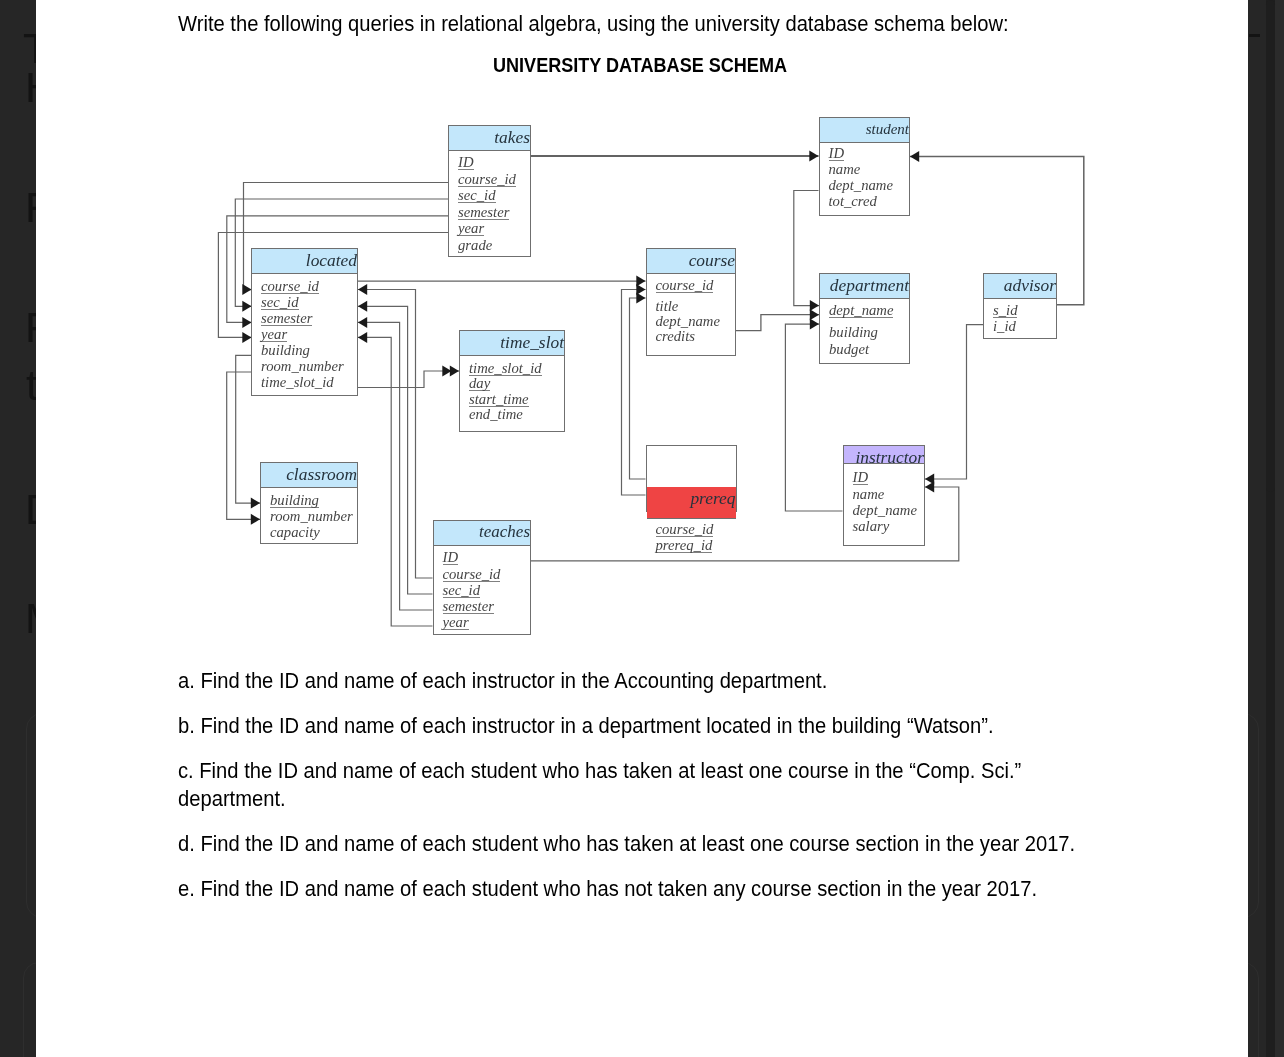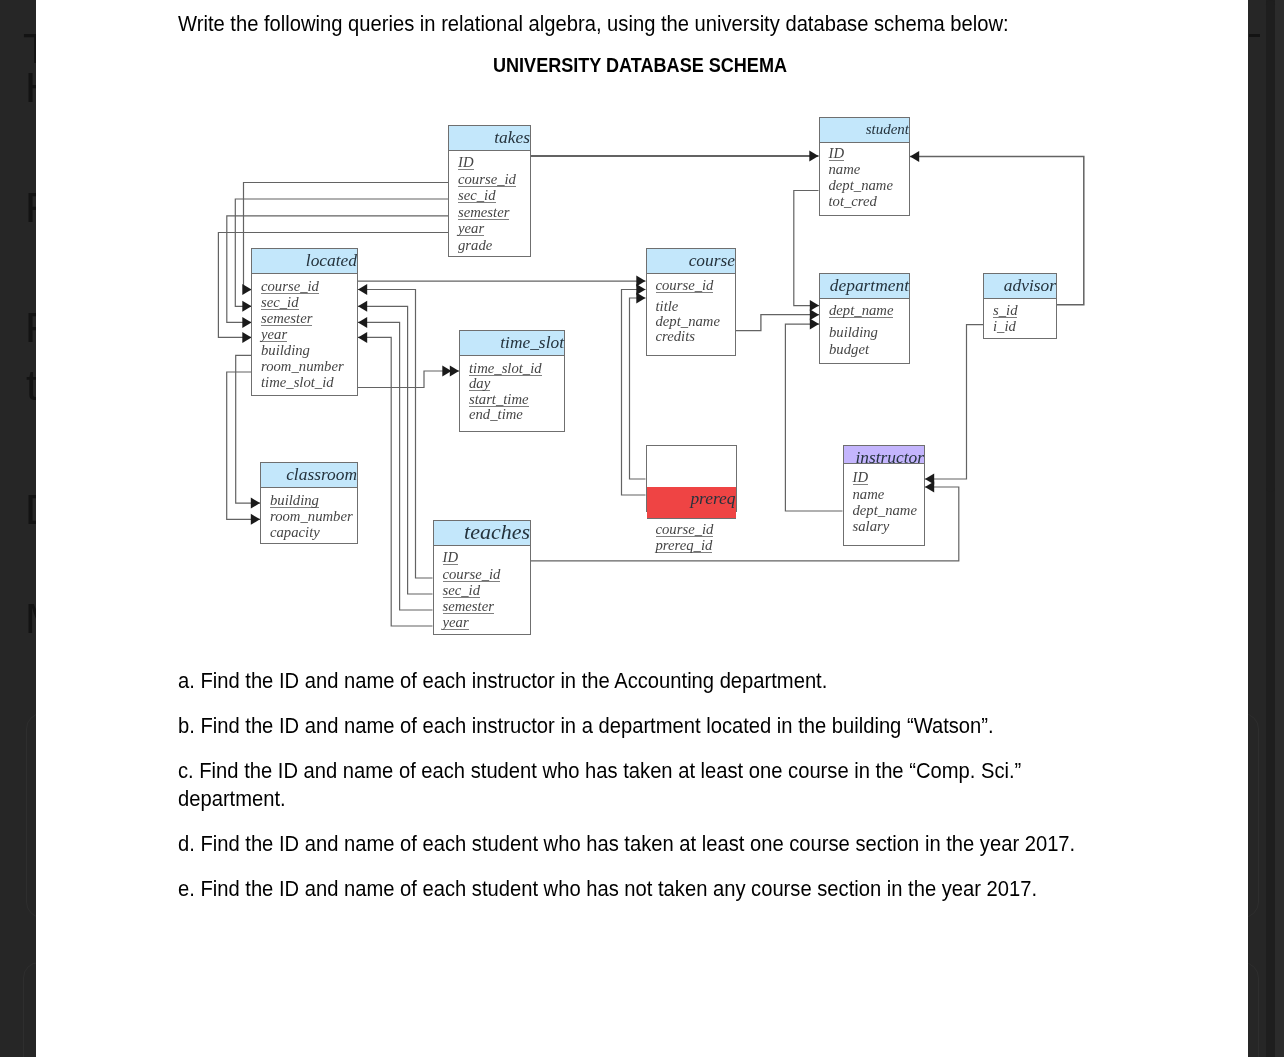--- a/index.html
+++ b/index.html
@@ -167,21 +167,21 @@
         <div class="tbl" style="left: 842.5px; top: 445px; width: 82.5px; height: 101px; border-color: rgb(111, 111, 111);">
           <div class="hdr" style="height: 18px; line-height: 22.5px; font-size: 17.4px; background: #c4b5fd; border-color: rgb(111, 111, 111);">instructor</div>
           <div class="rows" style="height: 74px; font-size: 14.7px;">
             <div class="at u" style="top: 7.4px;">ID</div>
             <div class="at" style="top: 23.7px;">name</div>
             <div class="at" style="top: 40px;">dept_name</div>
             <div class="at" style="top: 56.3px;">salary</div>
           </div>
         </div>
         <div class="tbl" style="left: 432.5px; top: 519.5px; width: 98.5px; height: 115.5px; border-color: rgb(111, 111, 111);">
-          <div class="hdr" style="height: 25px; line-height: 22.5px; font-size: 22px; background: rgb(195, 231, 251); border-color: rgb(111, 111, 111);">teaches</div>
+          <div class="hdr" style="height: 25px; line-height: 22.5px; font-size: 17px; background: rgb(195, 231, 251); border-color: rgb(111, 111, 111);">teaches</div>
           <div class="rows" style="height: 88.5px; font-size: 14.7px;">
             <div class="at u" style="top: 5.9px;">ID</div>
             <div class="at u" style="top: 22.1px;">course_id</div>
             <div class="at u" style="top: 38.3px;">sec_id</div>
             <div class="at u" style="top: 54.5px;">semester</div>
             <div class="at u" style="top: 70.7px;">year</div>
           </div>
         </div>
       </div>
     <div id="questions">

